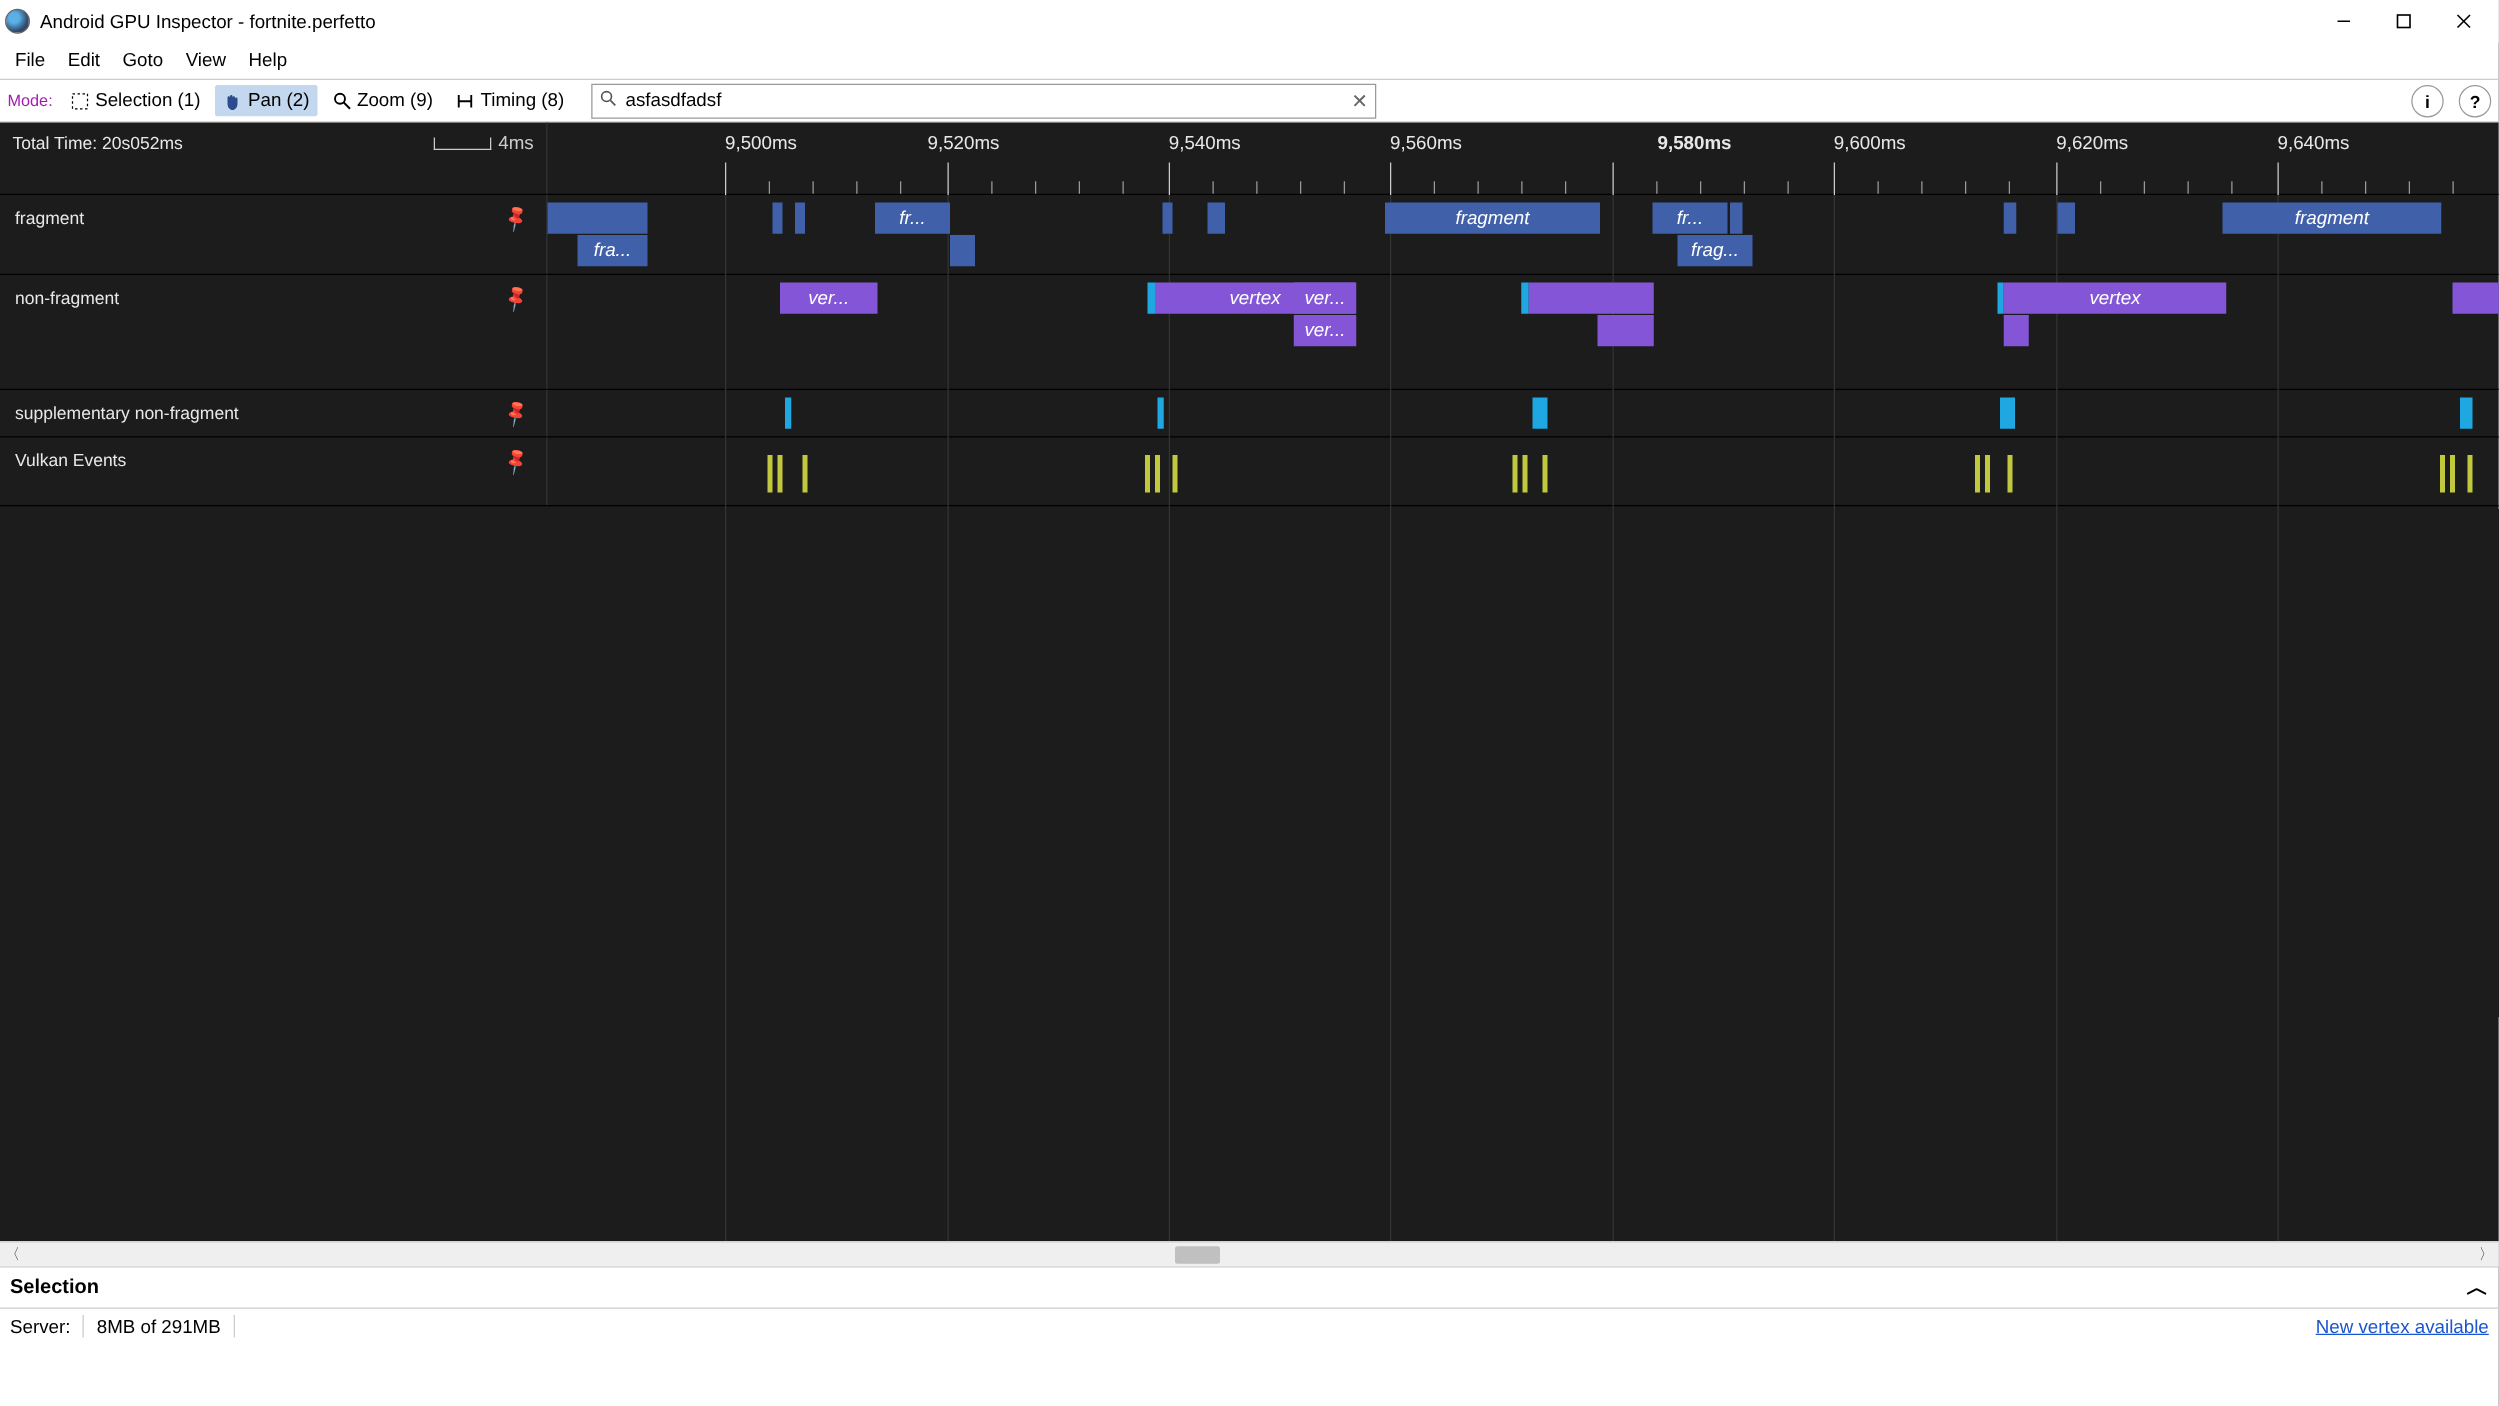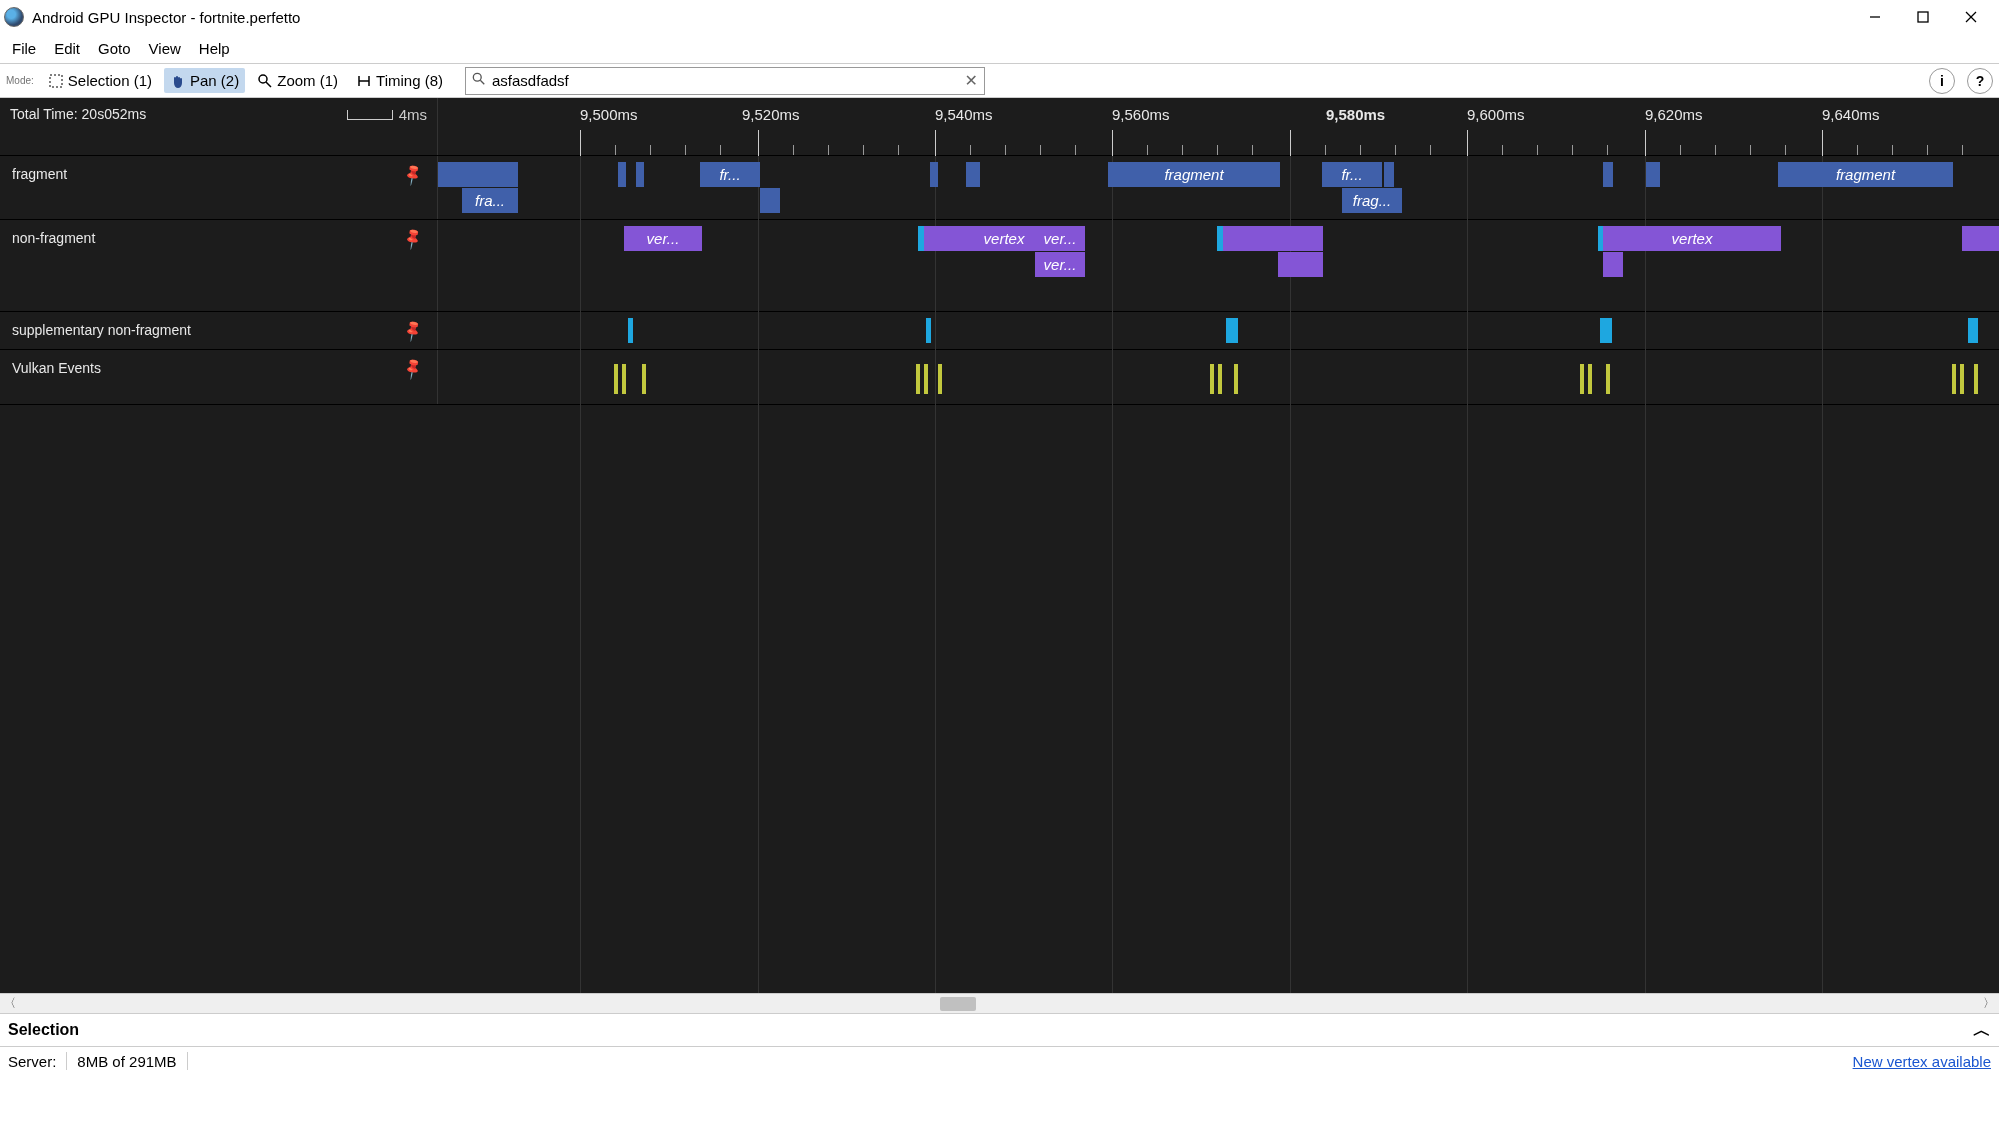--- a/index.html
+++ b/index.html
@@ -9,25 +9,25 @@
   .titlebar .app-icon { width: 20px; height: 20px; border-radius: 50%; background: radial-gradient(circle at 35% 35%, #5ab0e6 25%, #304a6e 65%); margin-right: 8px; border: 1px solid #666; }
   .titlebar .title { flex: 0 0 auto; color: #000; font-size: 15px; }
   .titlebar .spacer { flex: 1; }
   .win-btn { width: 48px; height: 34px; display: flex; align-items: center; justify-content: center; font-size: 14px; cursor: default; }
   .win-btn svg { width: 14px; height: 14px; }
   
   .menubar { height: 30px; display: flex; align-items: center; padding: 0 4px; border-bottom: 1px solid #ccc; gap: 2px; }
   .menubar .menu { padding: 4px 8px; color: #000; font-size: 15px; }
   
   .toolbar { height: 34px; display: flex; align-items: center; padding: 0 6px; border-bottom: 1px solid #ccc; gap: 6px; }
-  .toolbar .mode-label { font-size: 10px; color: #737373; padding-right: 2px; }
+  .toolbar .mode-label { font-size: 13px; color: #a21caf; padding-right: 2px; }
   .toolbar .mode-btn { display: flex; align-items: center; gap: 4px; padding: 4px 6px; font-size: 15px; border-radius: 2px; }
   .toolbar .mode-btn.active { background: #c3d8ee; }
   .mode-icon { width: 16px; height: 16px; display: inline-block; }
-  .searchbox { margin-left: 10px; width: 520px; height: 28px; border: 1px solid #999; display: flex; align-items: center; padding: 0 6px; gap: 6px; }
+  .searchbox { margin-left: 10px; width: 628px; height: 28px; border: 1px solid #999; display: flex; align-items: center; padding: 0 6px; gap: 6px; }
   .searchbox input { flex: 1; border: none; outline: none; font-size: 15px; background: transparent; }
   .searchbox .clear { font-size: 16px; color: #666; cursor: default; }
   .toolbar .spacer { flex: 1; }
   .tool-icon { width: 26px; height: 26px; display: flex; align-items: center; justify-content: center; border: 1px solid #999; border-radius: 50%; margin-left: 6px; font-weight: bold; font-size: 14px; }
   
   .timeline-area { background: #1c1c1c; color: #e8e8e8; height: 895px; display: flex; flex-direction: column; }
   .ruler-row { height: 58px; display: flex; border-bottom: 1px solid #000; position: relative; }
   .ruler-row .left-col { width: 438px; display: flex; align-items: flex-start; padding: 8px 10px; justify-content: space-between; border-right: 1px solid #333; }
   .ruler-row .ticks { flex: 1; position: relative; }
   .ruler-row .scale-bar { display:flex; align-items:center; gap:6px; color:#ccc; font-size:15px; }
@@ -120,21 +120,21 @@
     <span class="mode-icon"><svg viewBox="0 0 16 16">
           <path d="M4 9 V5 a1 1 0 0 1 2 0 V4 a1 1 0 0 1 2 0 V5 a1 1 0 0 1 2 0 V6 a1 1 0 0 1 2 0 V10 c0 3 -2 5 -4 5 c-2 0 -4 -2 -4 -5" fill="#2a4b8d"></path>
         </svg></span>
     <span>Pan (2)</span>
   </span>
   <span class="mode-btn">
     <span class="mode-icon"><svg viewBox="0 0 16 16">
           <circle cx="6" cy="6" r="4" fill="none" stroke="#000" stroke-width="1.5"></circle>
           <line x1="9" y1="9" x2="14" y2="14" stroke="#000" stroke-width="1.5"></line>
         </svg></span>
-    <span>Zoom (1)</span>
+    <span>Zoom (9)</span>
   </span>
   <span class="mode-btn">
     <span class="mode-icon"><svg viewBox="0 0 16 16">
           <line x1="3" y1="3" x2="3" y2="13" stroke="#000" stroke-width="1.5"></line>
           <line x1="13" y1="3" x2="13" y2="13" stroke="#000" stroke-width="1.5"></line>
           <line x1="3" y1="8" x2="13" y2="8" stroke="#000" stroke-width="1.5"></line>
         </svg></span>
     <span>Timing (8)</span>
   </span>
 

